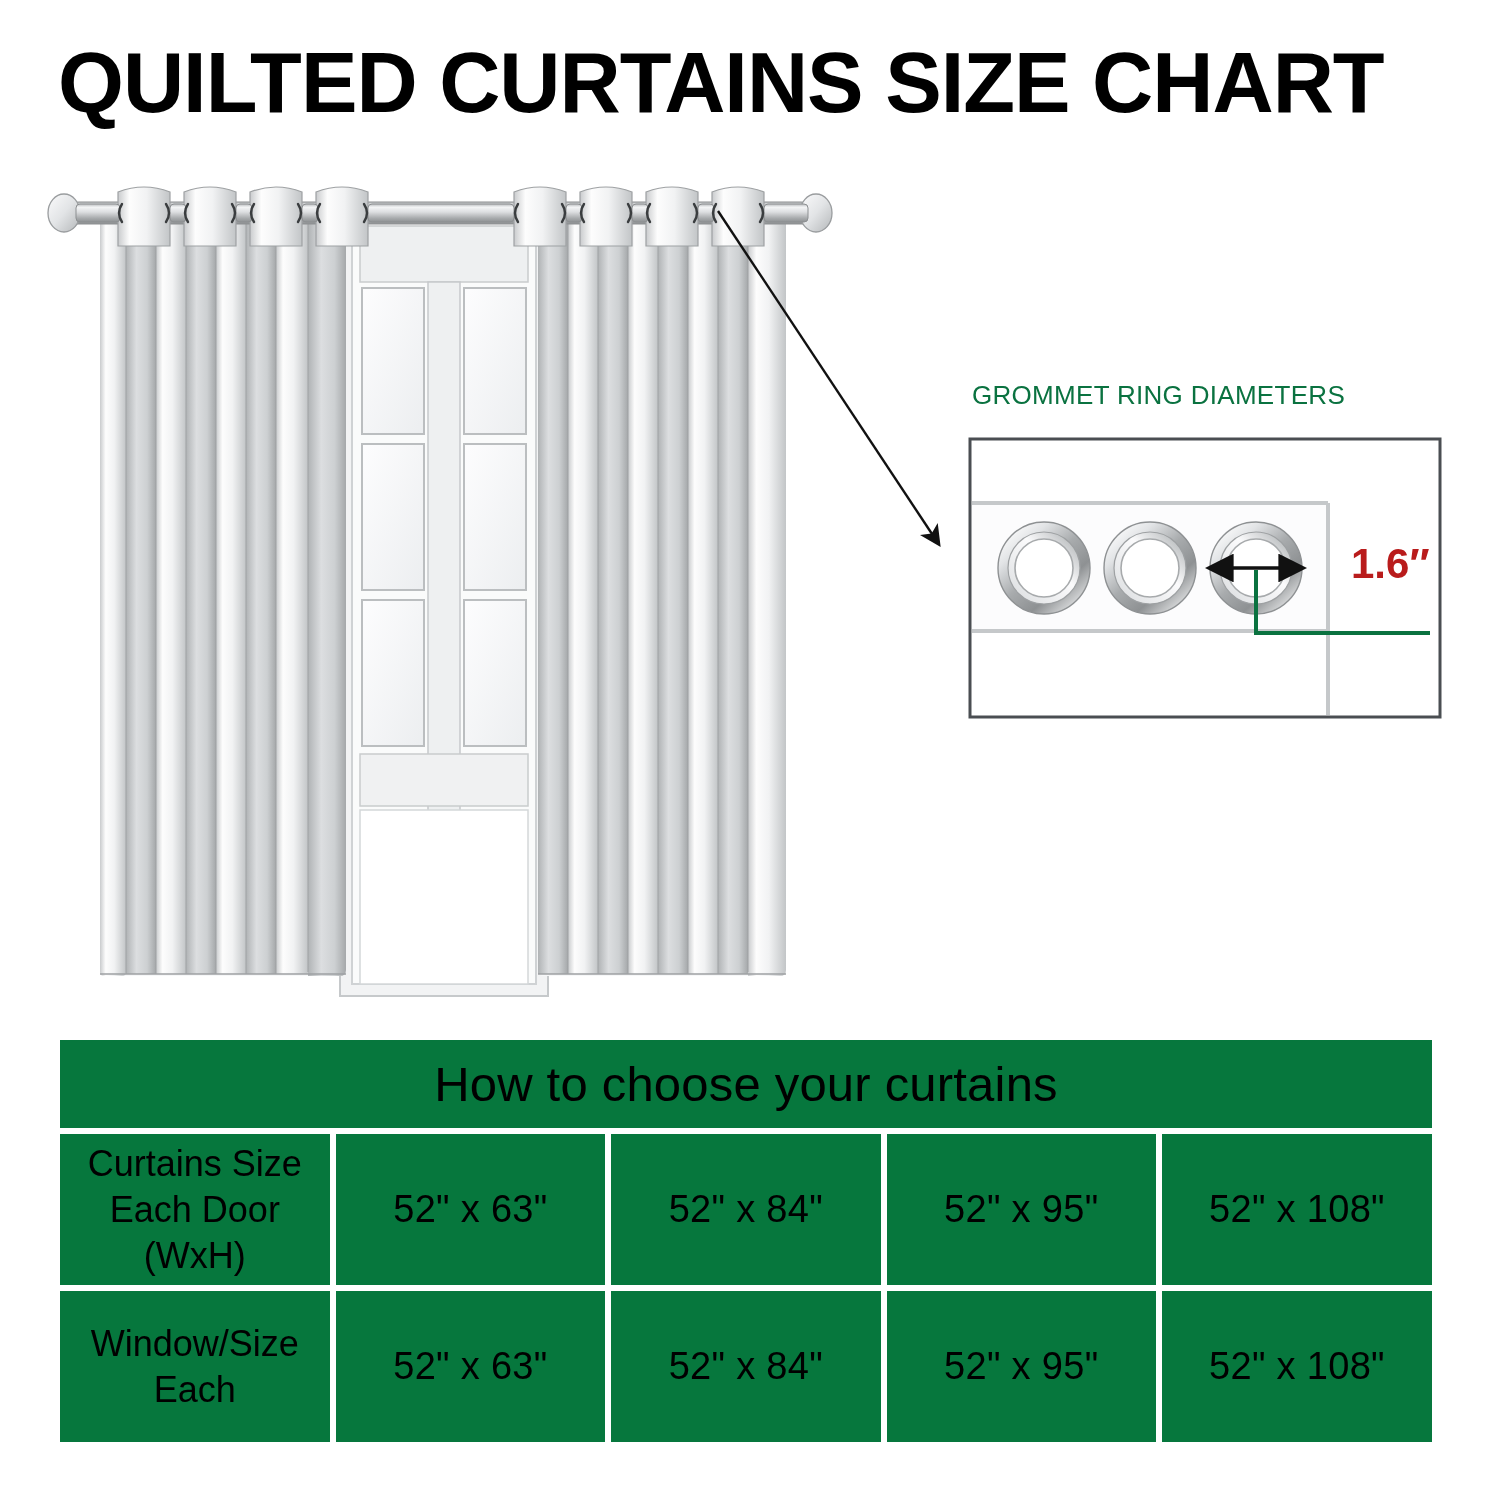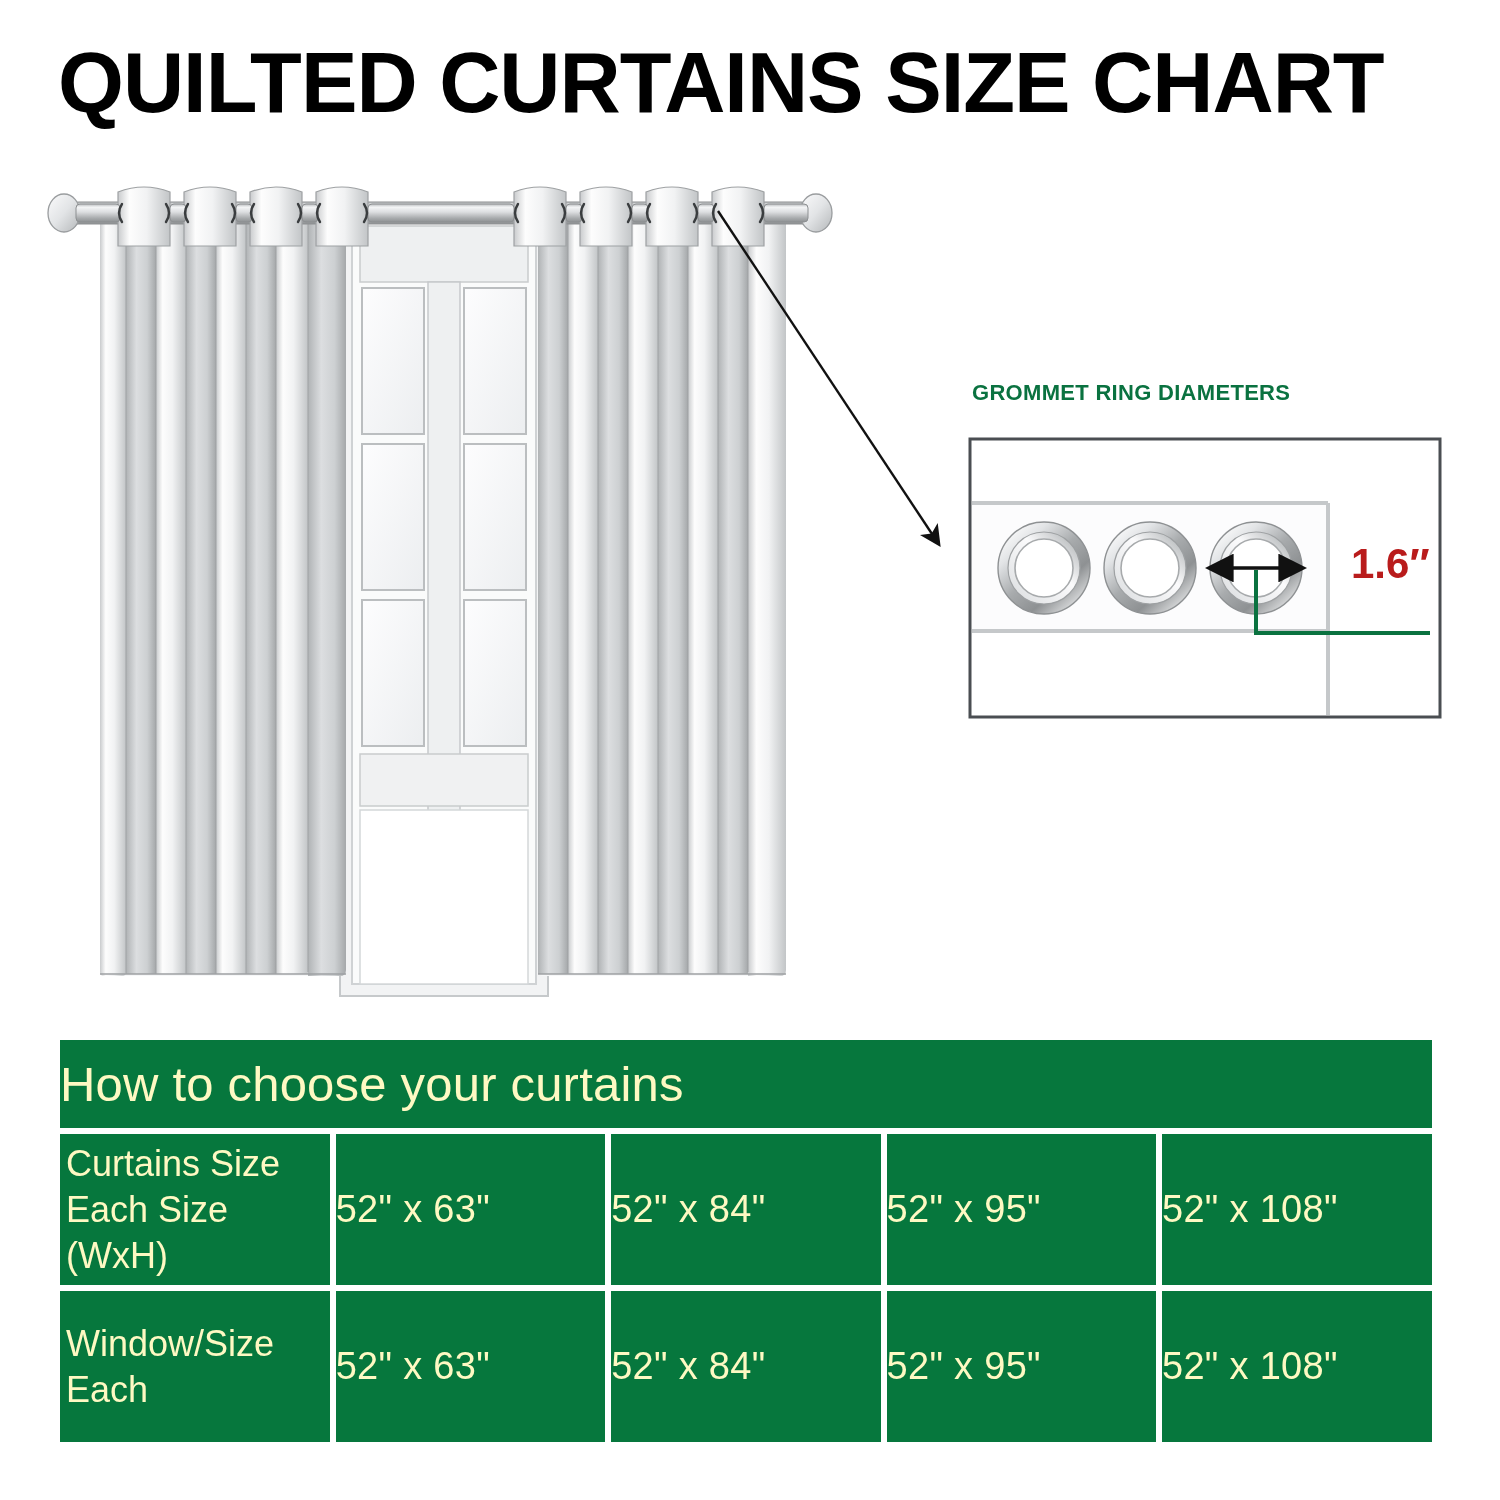--- a/index.html
+++ b/index.html
@@ -38,22 +38,22 @@
   
   #grommet-panel {
     position:absolute;
     left:968px; top:380px;
     width:500px; height:345px;
   }
   #grommet-heading {
     position:absolute;
     left:4px; top:0px;
     font-family:"Liberation Sans Narrow","Liberation Sans",sans-serif;
-    font-weight:bold;
-    font-size:22px;
+    font-weight:normal;
+    font-size:26px;
     letter-spacing:0.3px;
     color:#0a7240;
     white-space:nowrap;
   }
   #grommet-box {
     position:absolute;
     left:0px; top:57px;
     width:474px; height:282px;
   }
   #grommet-box svg { display:block; width:100%; height:100%; }
@@ -80,22 +80,22 @@
   #size-table {
     position:absolute;
     left:60px; top:1040px;
     width:1384px;
     border-collapse:separate;
     border-spacing:6px 6px;
     margin:-6px 0 0 -6px;
   }
   #size-table td {
     background:#06773d;
-    color:#fef9c3;
-    text-align:left;
+    color:#000000;
+    text-align:center;
     vertical-align:middle;
     font-family:"Liberation Sans Narrow","Liberation Sans",sans-serif;
     font-weight:normal;
   }
   td.th-banner {
     height:88px;
     font-size:49px;
     letter-spacing:0.2px;
   }
   td.row-label {
@@ -371,21 +371,21 @@
 
 <table id="size-table">
   <tbody>
     <tr>
       <td class="th-banner" colspan="5">How to choose your curtains</td>
     </tr>
 
     <tr class="data-row-1">
       <td class="row-label">
         <div>Curtains Size</div>
-        <div>Each Size</div>
+        <div>Each Door</div>
         <div>(WxH)</div>
       </td>
       <td class="cell-value">52" x 63"</td>
       <td class="cell-value">52" x 84"</td>
       <td class="cell-value">52" x 95"</td>
       <td class="cell-value">52" x 108"</td>
     </tr>
 
     <tr class="data-row-2">
       <td class="row-label">

